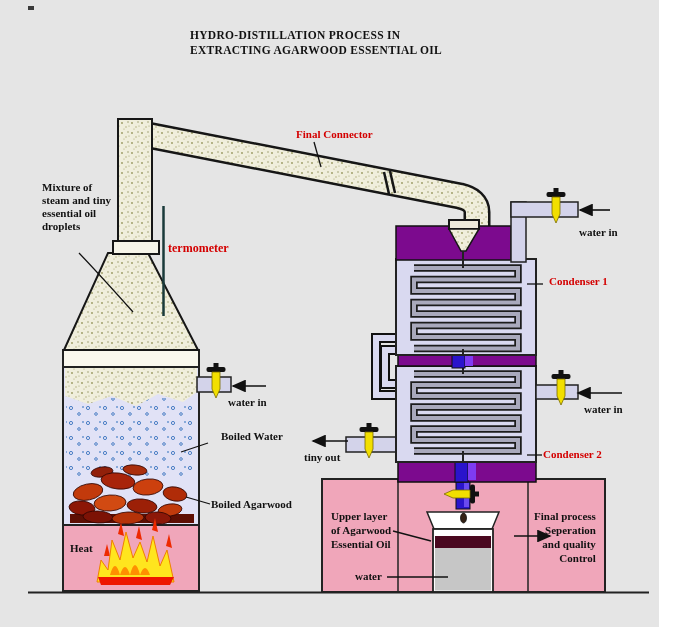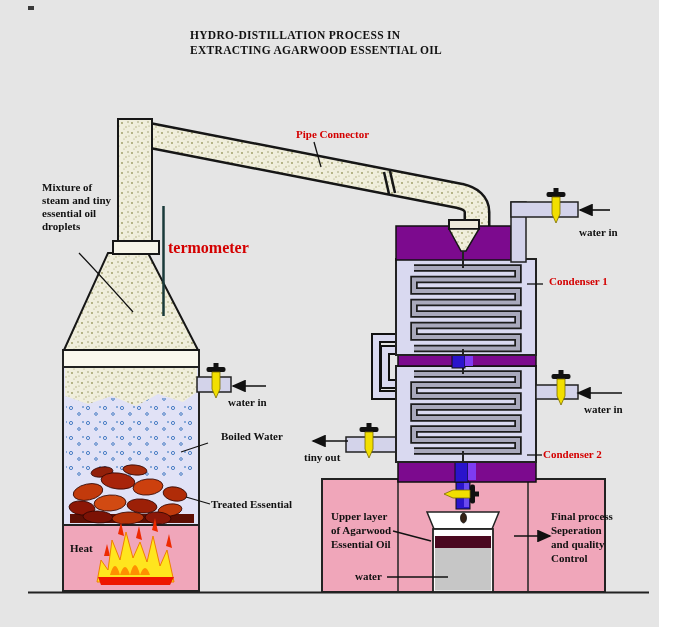--- a/index.html
+++ b/index.html
@@ -180,37 +180,37 @@
     <path d="M 387 577 L 448 577"></path>
   </g>
 
   <line x1="28" y1="592.5" x2="649" y2="592.5" stroke="#222" stroke-width="2"></line>
 </svg>
 
 <div class="lbl title" style="left:190px;top:28px;">HYDRO-DISTILLATION PROCESS IN
 EXTRACTING AGARWOOD ESSENTIAL OIL</div>
 
 
-<div class="lbl red" style="left:296px;top:127px;">Pipe Connector</div>
+<div class="lbl red" style="left:296px;top:127px;">Final Connector</div>
 <div class="lbl" style="left:42px;top:181px;line-height:13px;">Mixture of
 steam and tiny
 essential oil
 droplets</div>
-<div class="lbl red" style="left:168px;top:241px;font-size:16px;">termometer</div>
+<div class="lbl red" style="left:168px;top:241px;font-size:12px;">termometer</div>
 <div class="lbl" style="left:228px;top:395px;">water in</div>
 <div class="lbl" style="left:221px;top:429px;text-align:right;">Boiled Water</div>
-<div class="lbl" style="left:211px;top:497px;">Treated Essential</div>
+<div class="lbl" style="left:211px;top:497px;">Boiled Agarwood</div>
 <div class="lbl" style="left:70px;top:541px;">Heat</div>
 <div class="lbl" style="left:579px;top:225px;">water in</div>
 <div class="lbl red" style="left:549px;top:274px;">Condenser 1</div>
 <div class="lbl" style="left:584px;top:402px;">water in</div>
 <div class="lbl red" style="left:543px;top:447px;">Condenser 2</div>
 <div class="lbl" style="left:304px;top:450px;">tiny out</div>
 <div class="lbl" style="left:331px;top:509px;">Upper layer
 of Agarwood
 Essential Oil</div>
 <div class="lbl" style="left:355px;top:569px;">water</div>
-<div class="lbl" style="left:551px;top:509px;">Final process
+<div class="lbl" style="left:534px;top:509px;text-align:right;">Final process
 Seperation
 and quality
 Control</div>
 
 </div>
 
 </body></html>

